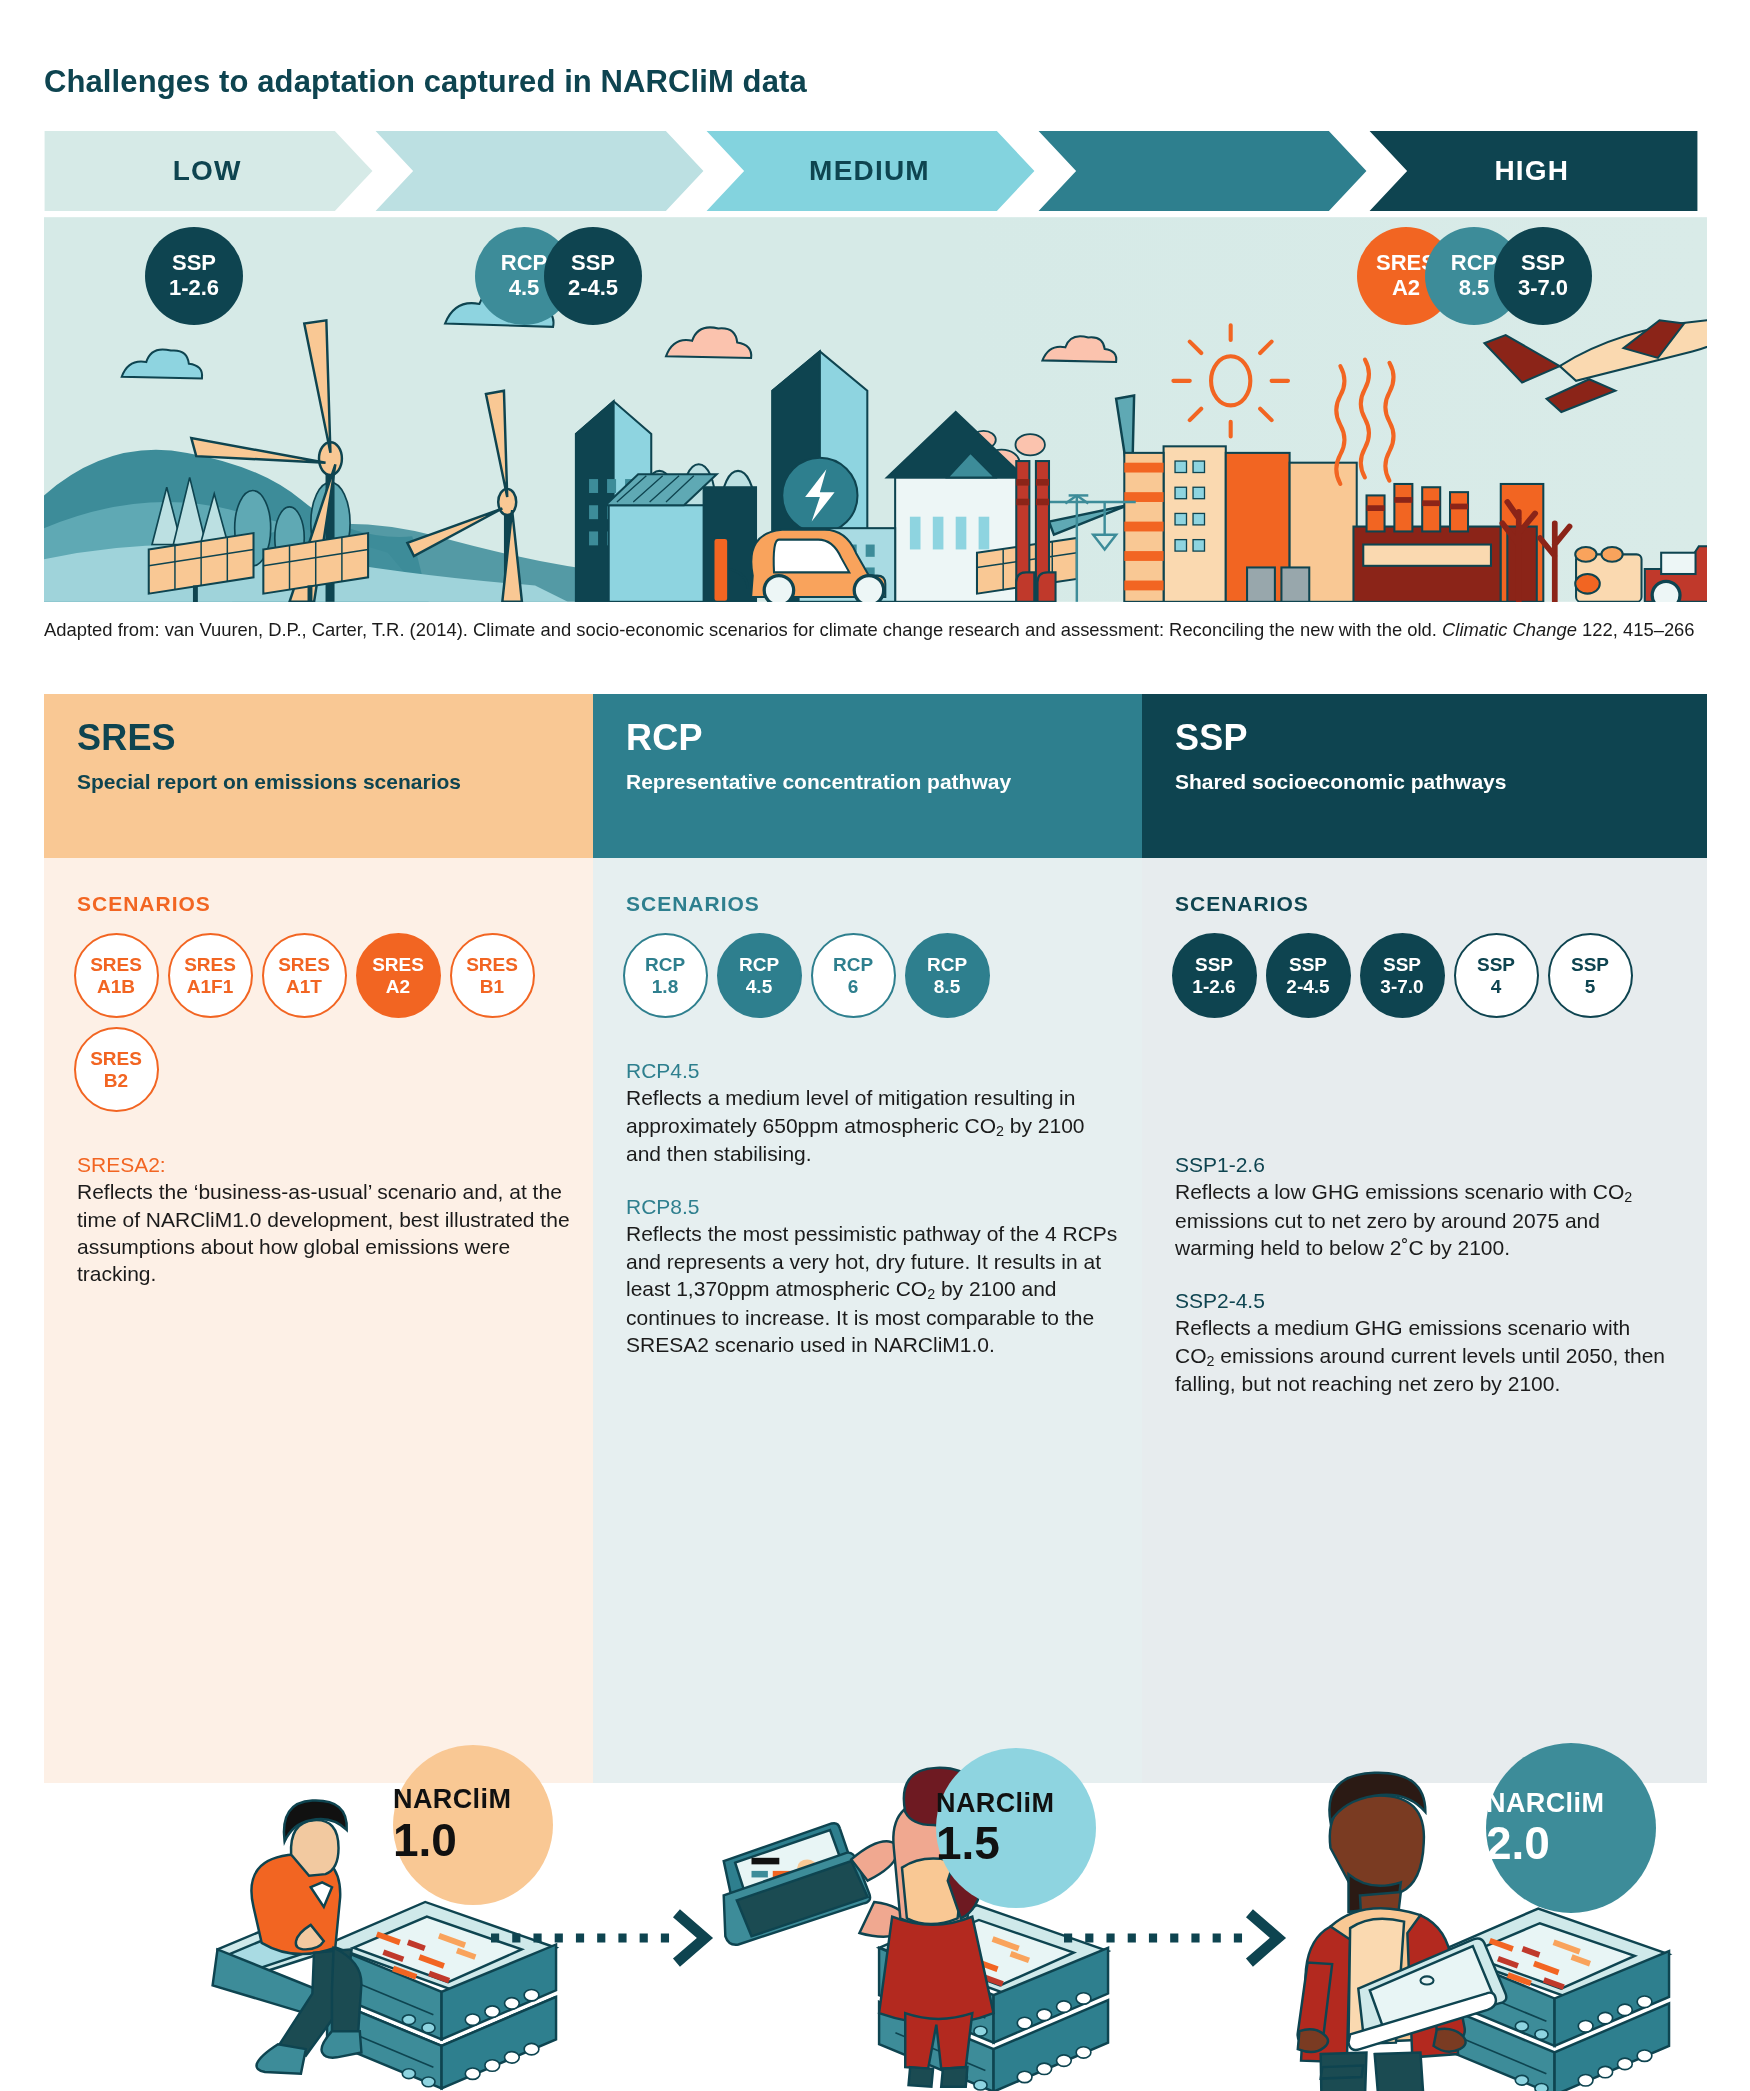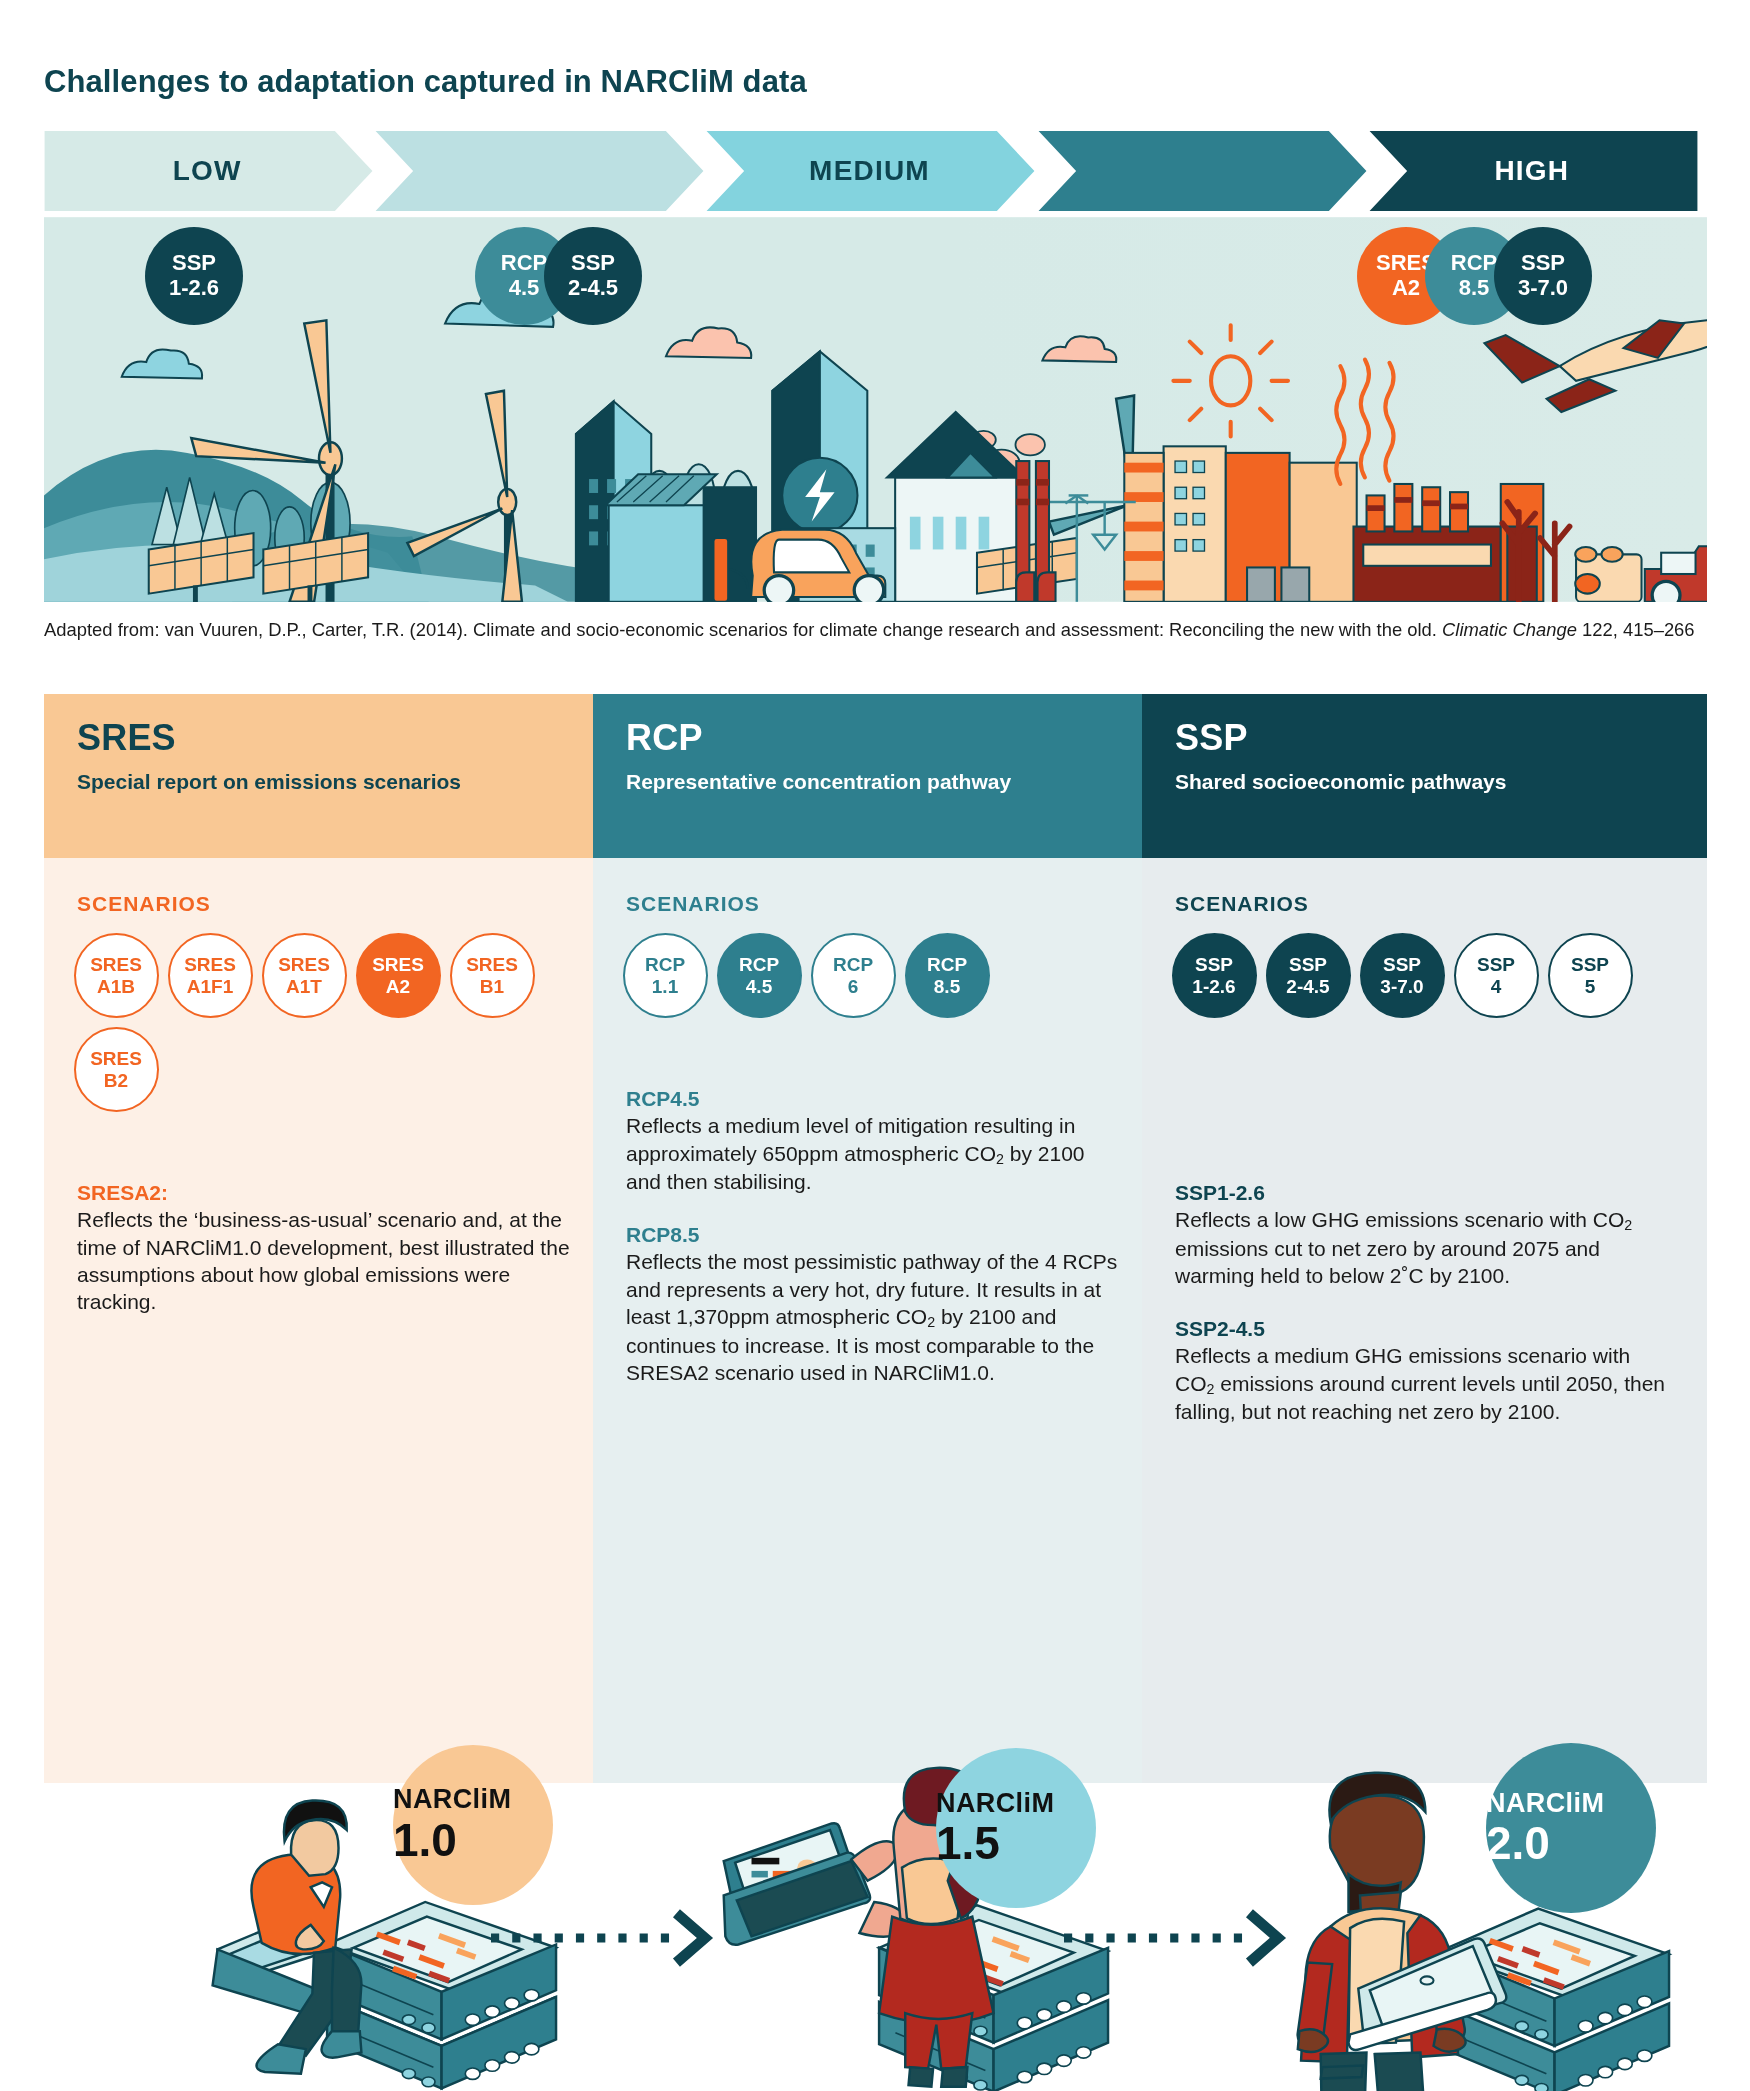--- a/index.html
+++ b/index.html
@@ -69,21 +69,21 @@
   .col .scen-label{position:absolute;left:33px;top:34px;font-size:21px;font-weight:bold;letter-spacing:1px;}
 
   .circles{position:absolute;left:29.5px;top:75px;width:507px;display:flex;flex-wrap:wrap;gap:9px;}
   .circ{
     width:85px;height:85px;border-radius:50%;
     display:flex;flex-direction:column;align-items:center;justify-content:center;
     font-size:19px;font-weight:bold;line-height:1.15;box-sizing:border-box;
   }
 
   .para{position:absolute;left:33px;width:499px;font-size:21px;line-height:1.3;color:#1b1b1b;}
-  .para .h{font-weight:bold;display:block;margin-top:28px;}
+  .para .h{font-weight:normal;display:block;}
   .para .txt{display:block;}
   sub{font-size:.68em;vertical-align:-.22em;}
 
   
   .bottom{position:absolute;left:0;top:1743px;width:1750px;height:349px;}
   .fig{position:absolute;top:0;width:507px;height:349px;}
   .nbadge{
     position:absolute;border-radius:50%;
     display:flex;flex-direction:column;align-items:flex-start;justify-content:center;
     font-weight:bold;line-height:1;
@@ -471,21 +471,21 @@
       <div class="col c2">
         <div class="hdr" style="background: rgb(46, 127, 142); color: rgb(255, 255, 255);">
           <div class="abbr">RCP</div>
                      <div class="full">Representative concentration pathway</div>
         </div>
         <div class="body" style="background: rgb(230, 239, 240);">
           <div class="scen-label" style="color: rgb(46, 127, 142);">SCENARIOS</div>
           <div class="circles">
             <div class="circ" style="background: rgb(255, 255, 255); color: rgb(46, 127, 142); border: 2.5px solid rgb(46, 127, 142);">
               <span>RCP</span>
-                     <span>1.1</span>
+                     <span>1.8</span>
             </div>
             <div class="circ" style="background: rgb(46, 127, 142); color: rgb(255, 255, 255); border: 2.5px solid rgb(46, 127, 142);">
               <span>RCP</span>
                      <span>4.5</span>
             </div>
             <div class="circ" style="background: rgb(255, 255, 255); color: rgb(46, 127, 142); border: 2.5px solid rgb(46, 127, 142);">
               <span>RCP</span>
                      <span>6</span>
             </div>
             <div class="circ" style="background: rgb(46, 127, 142); color: rgb(255, 255, 255); border: 2.5px solid rgb(46, 127, 142);">

